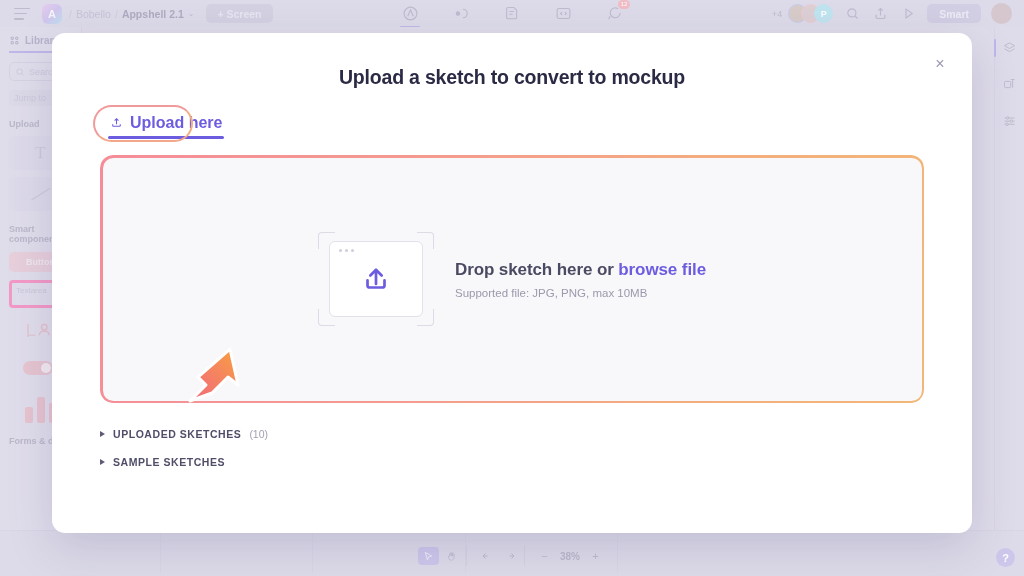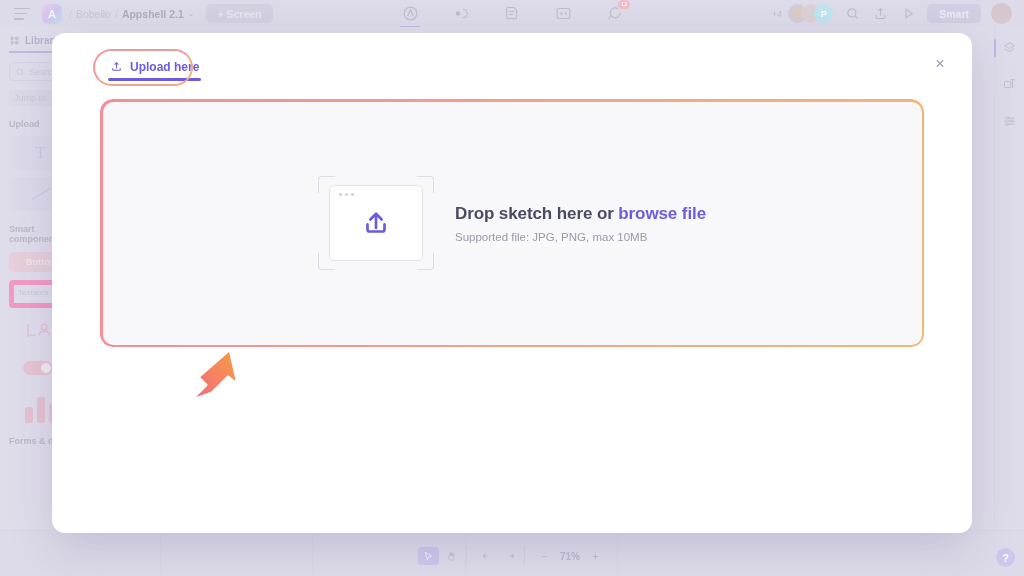--- a/index.html
+++ b/index.html
@@ -97,21 +97,21 @@
     margin-top: 9px; height: 19px; border: 1px solid #b6b2cd; border-radius: 5px;
     display: flex; align-items: center; gap: 4px; padding: 0 5px; color: #a4a0bc; font-size: 9px;
   }
   .sb-jump { margin-top: 9px; height: 16px; border-radius: 4px; background: #c3bfd7;
              display: flex; align-items: center; padding: 0 5px; color: #a5a1be; font-size: 9px; }
   .sb-head { margin-top: 13px; font-size: 9px; font-weight: 700; color: #86829f; }
   .sb-tile { margin-top: 7px; height: 34px; border-radius: 5px; background: #c5c1da;
              display: flex; align-items: center; justify-content: center; color: #a6a2bf; }
   .sb-chip { margin-top: 8px; height: 20px; border-radius: 5px; background: #dba5b4; opacity:.75;
              display: flex; align-items: center; justify-content: center; color: #f0dde3; font-size: 9px; font-weight:600;}
-  .sb-box { margin-top: 8px; height: 28px; border-radius: 4px; border: 5px solid #ec4899;
+  .sb-box { margin-top: 8px; height: 28px; border-radius: 4px; border: 3px solid #ec4899;
             display: flex; align-items: flex-start; padding: 3px 4px; color: #a29ebb; font-size: 8px; }
   .sb-toggle { margin-top: 12px; width: 30px; height: 14px; border-radius: 8px; background: #d98f9f;
                position: relative; margin-left: 14px; opacity:.8; }
   .sb-toggle::after { content:""; position:absolute; right:2px; top:2px; width:10px;height:10px;
                border-radius:50%; background:#f6e6ea; }
   .sb-bars { margin-top: 14px; height: 34px; display: flex; align-items: flex-end; gap: 4px;
              justify-content: center; }
   .sb-bars i { width: 8px; background: #d98a9c; border-radius: 2px; opacity:.8; display:block; }
 
   
@@ -170,21 +170,21 @@
     text-align: center; margin-top: 33px;
     font-size: 19.5px; font-weight: 700; color: #2b2a45; letter-spacing: -.2px;
   }
 
   .tabrow {
     margin-top: 19px; padding: 0 48px;
     display: flex; align-items: center; position: relative; height: 34px;
   }
   .tab {
     display: flex; align-items: center; gap: 7px;
-    font-size: 12px; font-weight: 600; color: #6d6a86;
+    font-size: 16px; font-weight: 600; color: #6d6a86;
     padding: 3px 10px 8px 10px; position: relative;
   }
   .tab.active { color: #6c5ce0; }
   .tab.active::after {
     content: ""; position: absolute; left: 8px; right: 8px; bottom: 1px;
     height: 2.5px; background: #6c5ce0; border-radius: 3px;
   }
   .tab-ring-real {
     position: absolute; left: 41px; top: -3px; width: 100px; height: 37px;
     border-radius: 19px; border: 2px solid #f19a9c;
@@ -434,34 +434,35 @@
         </div>
         <div class="bt">
           <svg width="12" height="12" viewBox="0 0 24 24" fill="none" stroke="currentColor" stroke-width="1.9">
             <path d="M15 7l5 5-5 5"></path>
               <path d="M20 12h-9a6 6 0 000 0"></path>
           </svg>
         </div>
       </div>
       <div class="bt-grp">
         <div class="bt">−</div>
-        <div class="zoomval">71%</div>
+        <div class="zoomval">38%</div>
         <div class="bt">+</div>
       </div>
     </div>
     <div class="help-btn">?</div>
   </div>
 </div>
 
 <div class="scrim"></div>
 
 <div class="modal">
 
   <div class="modal-close">×</div>
 
+  <div class="modal-title">Upload a sketch to convert to mockup</div>
 
   <div class="tabrow">
     <div class="tab active">
       <svg width="13" height="13" viewBox="0 0 24 24" fill="none" stroke="currentColor" stroke-width="2">
         <path d="M12 15V5M8.5 8.5L12 5l3.5 3.5"></path>
           <path d="M5 15v2.5A1.5 1.5 0 006.5 19h11a1.5 1.5 0 001.5-1.5V15"></path>
       </svg>
       <span>Upload here</span>
     </div>
 
@@ -494,20 +495,31 @@
       <div>
         <div class="dz-text-main">
           <span>Drop sketch here or </span><span class="lnk">browse file</span>
         </div>
         <div class="dz-text-sub">Supported file: JPG, PNG, max 10MB</div>
       </div>
 
     </div>
   </div>
 
+  <div class="sections">
+    <div class="sec">
+      <span class="tri"></span>
+      <span>UPLOADED SKETCHES</span>
+      <span class="count">(10)</span>
+    </div>
+    <div class="sec">
+      <span class="tri"></span>
+      <span>SAMPLE SKETCHES</span>
+    </div>
+  </div>
 </div>
 
 <svg class="pointer" viewBox="0 0 64 64">
   <defs>
     <linearGradient id="arrGrad" x1="0" y1="1" x2="1" y2="0">
       <stop offset="0%" stop-color="#f06a7e"></stop>
       <stop offset="55%" stop-color="#f5845f"></stop>
       <stop offset="100%" stop-color="#f8a23f"></stop>
     </linearGradient>
   </defs>

